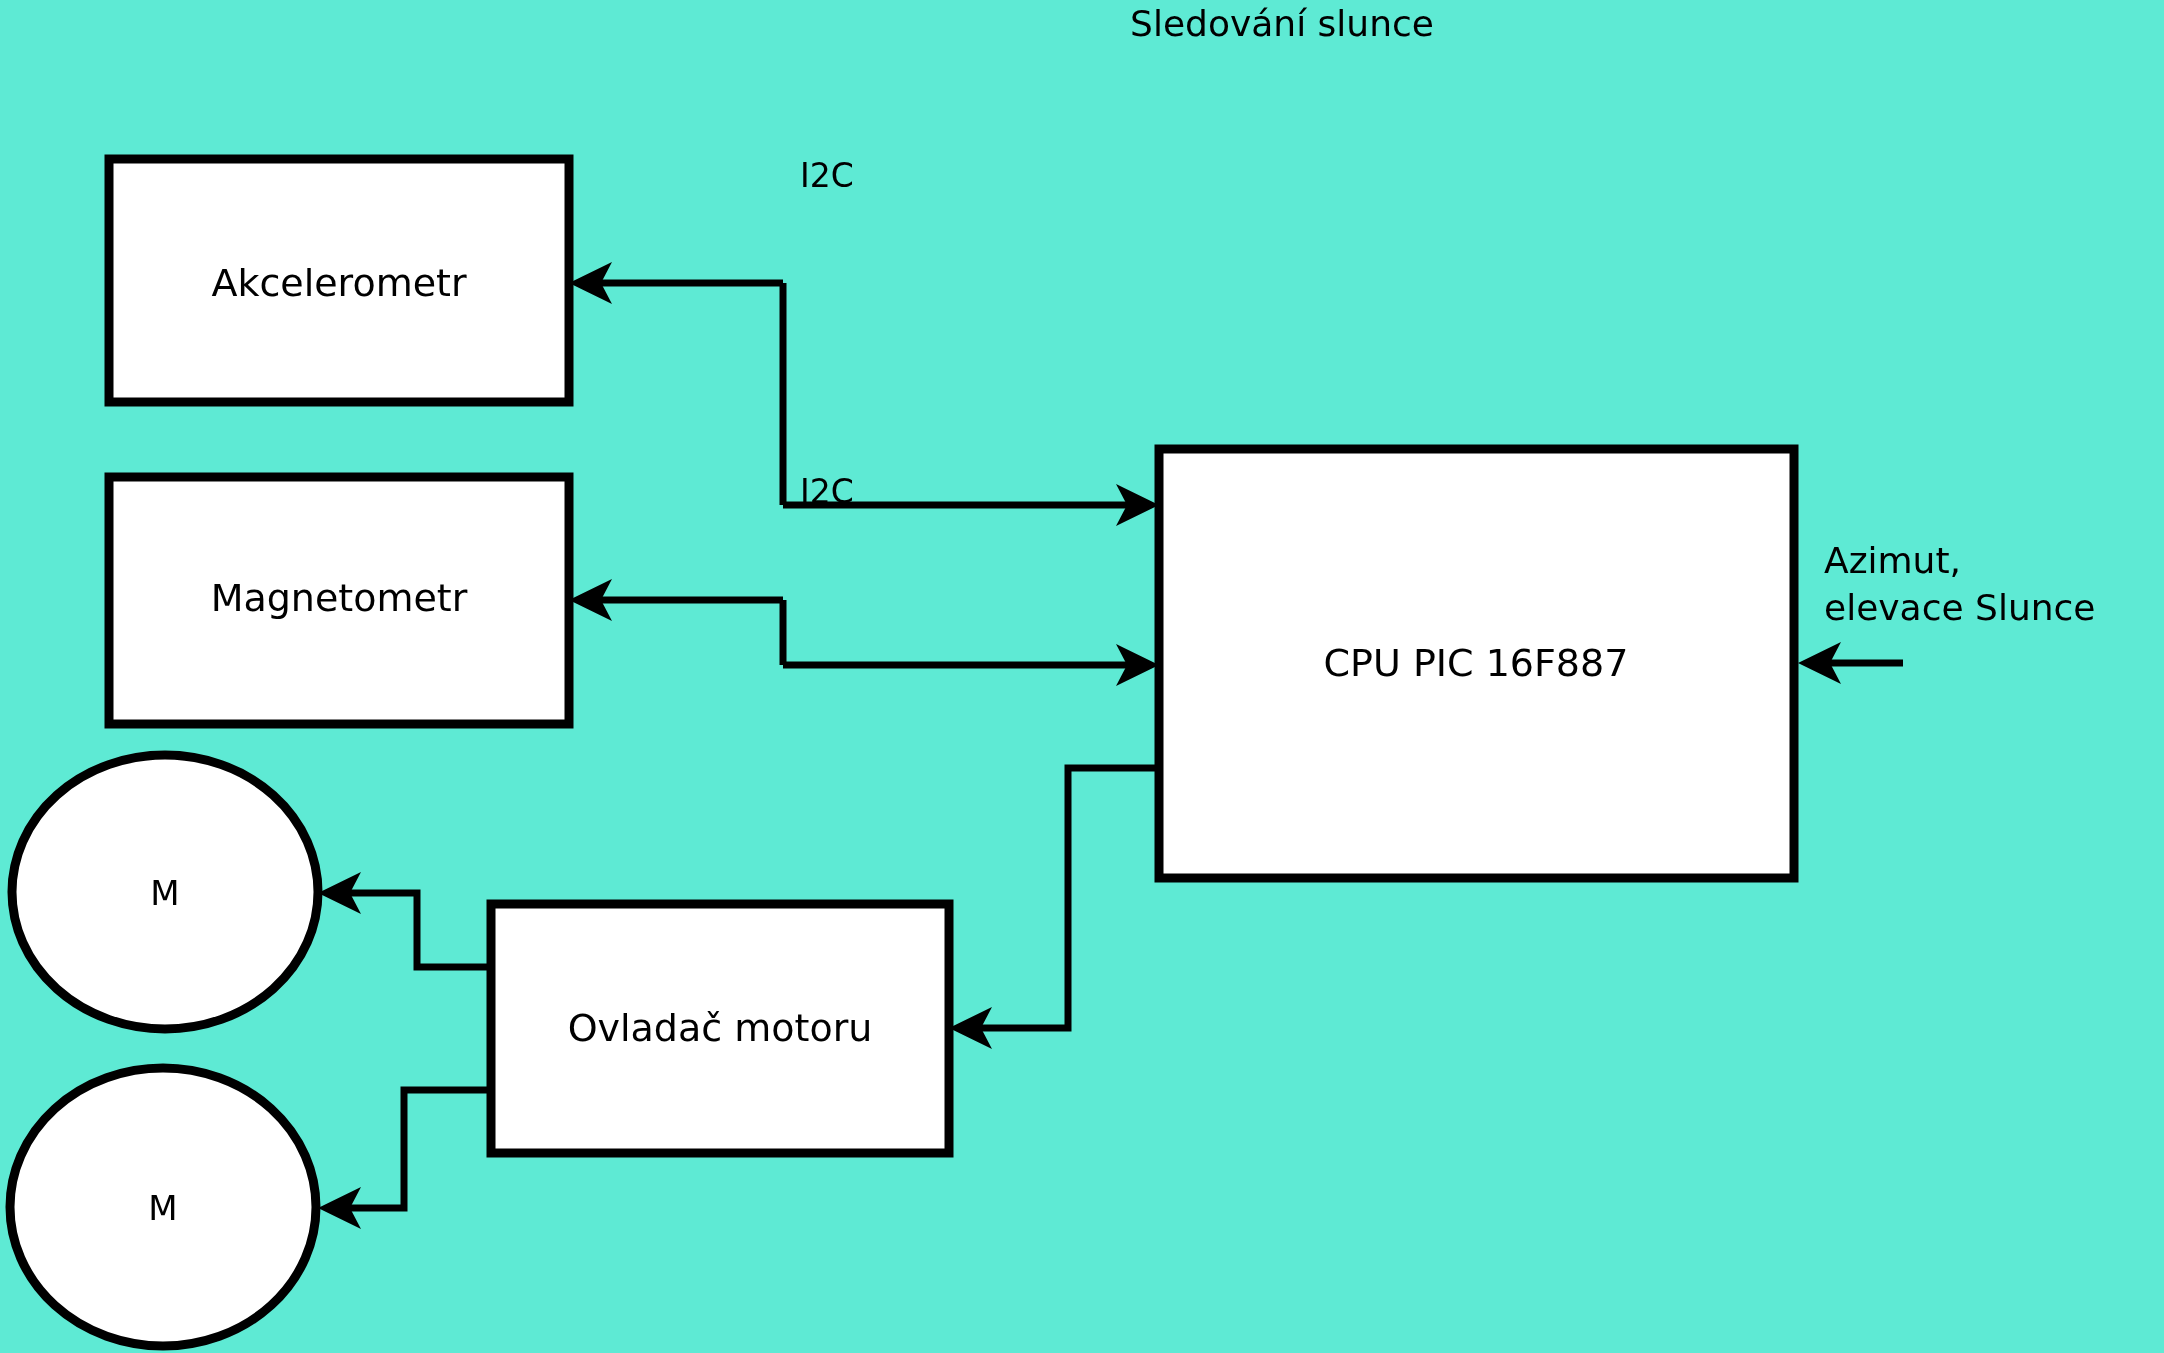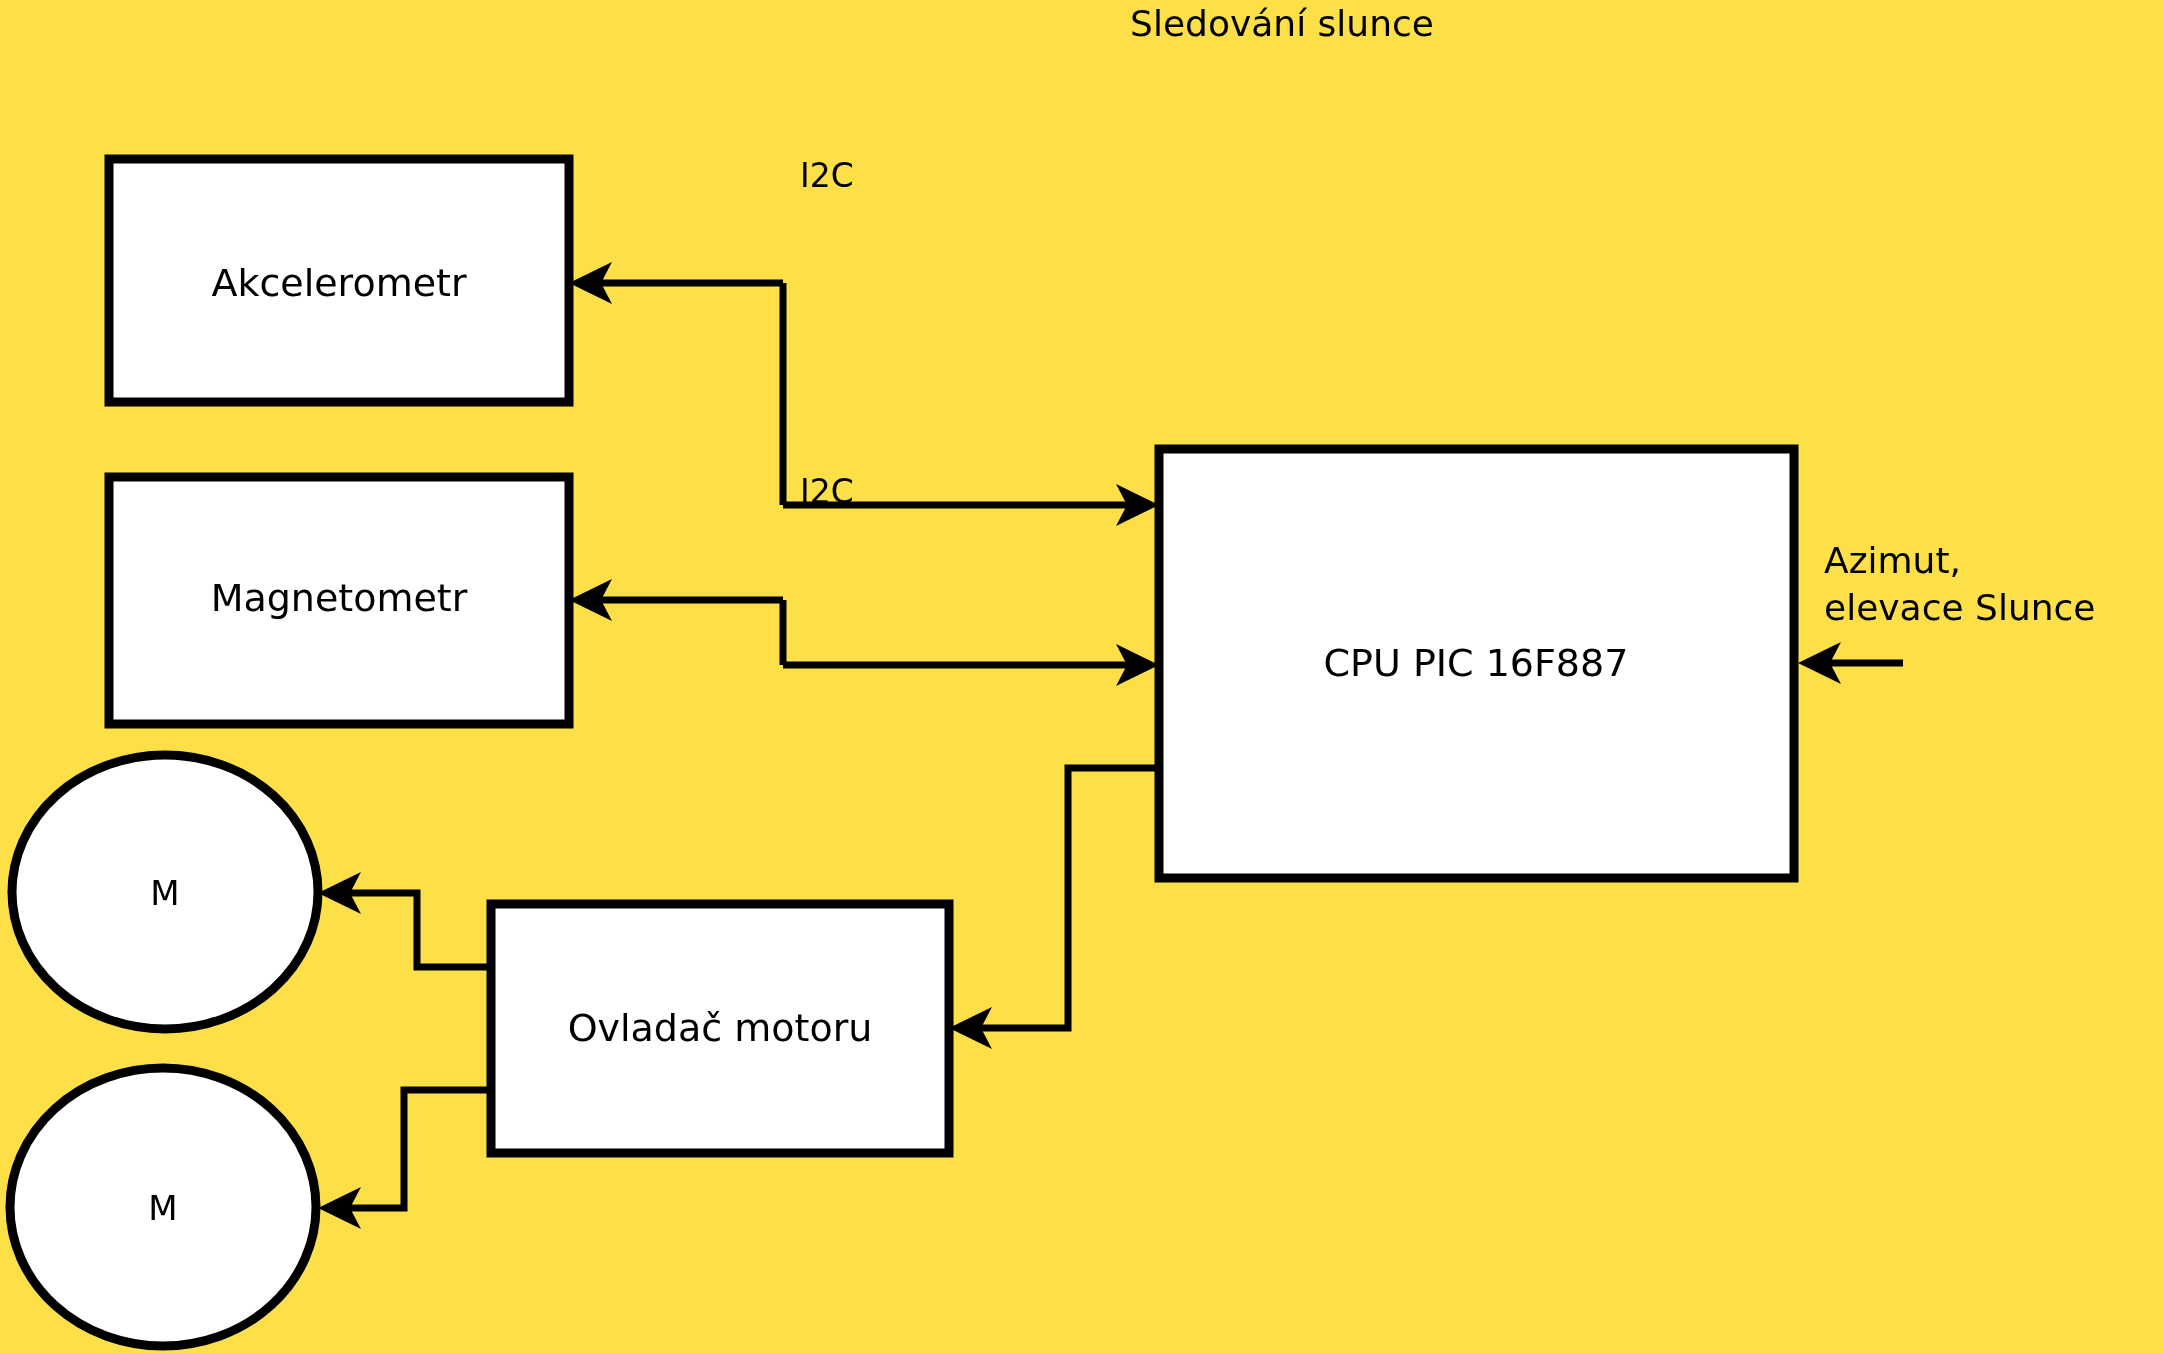--- a/index.html
+++ b/index.html
@@ -10,21 +10,21 @@
   body {
     width: 2164px;
     height: 1353px;
     font-family: "DejaVu Sans", sans-serif;
     overflow: hidden;
   }
   #diagram-root {
     position: relative;
     width: 2164px;
     height: 1353px;
-    background: #fde047;
+    background: #5eead4;
   }
   svg.diagram-canvas {
     display: block;
     width: 2164px;
     height: 1353px;
   }
   .node-shape {
     fill: #ffffff;
     stroke: #000000;
     stroke-width: 9;

